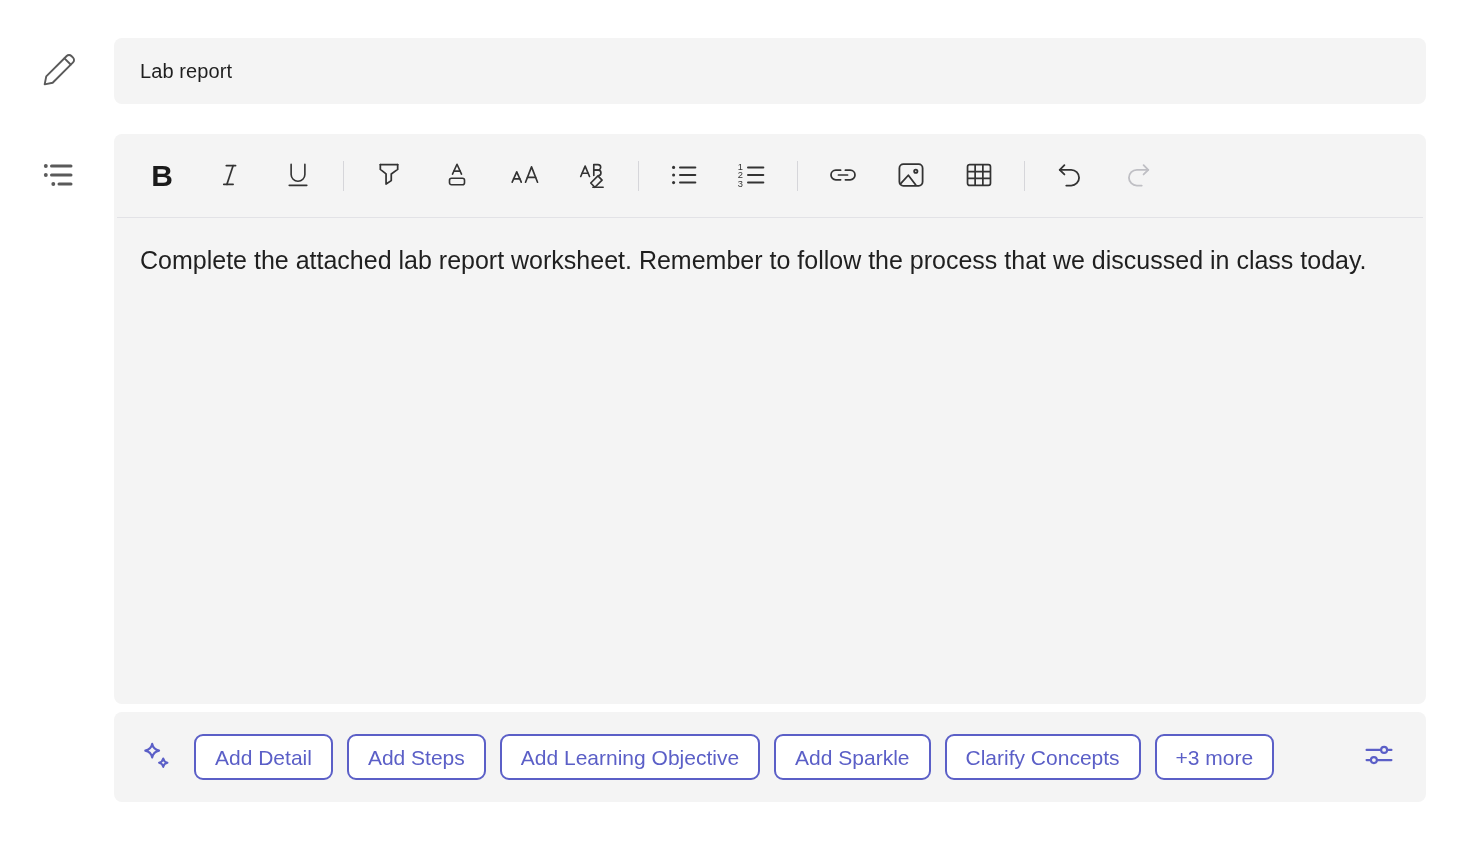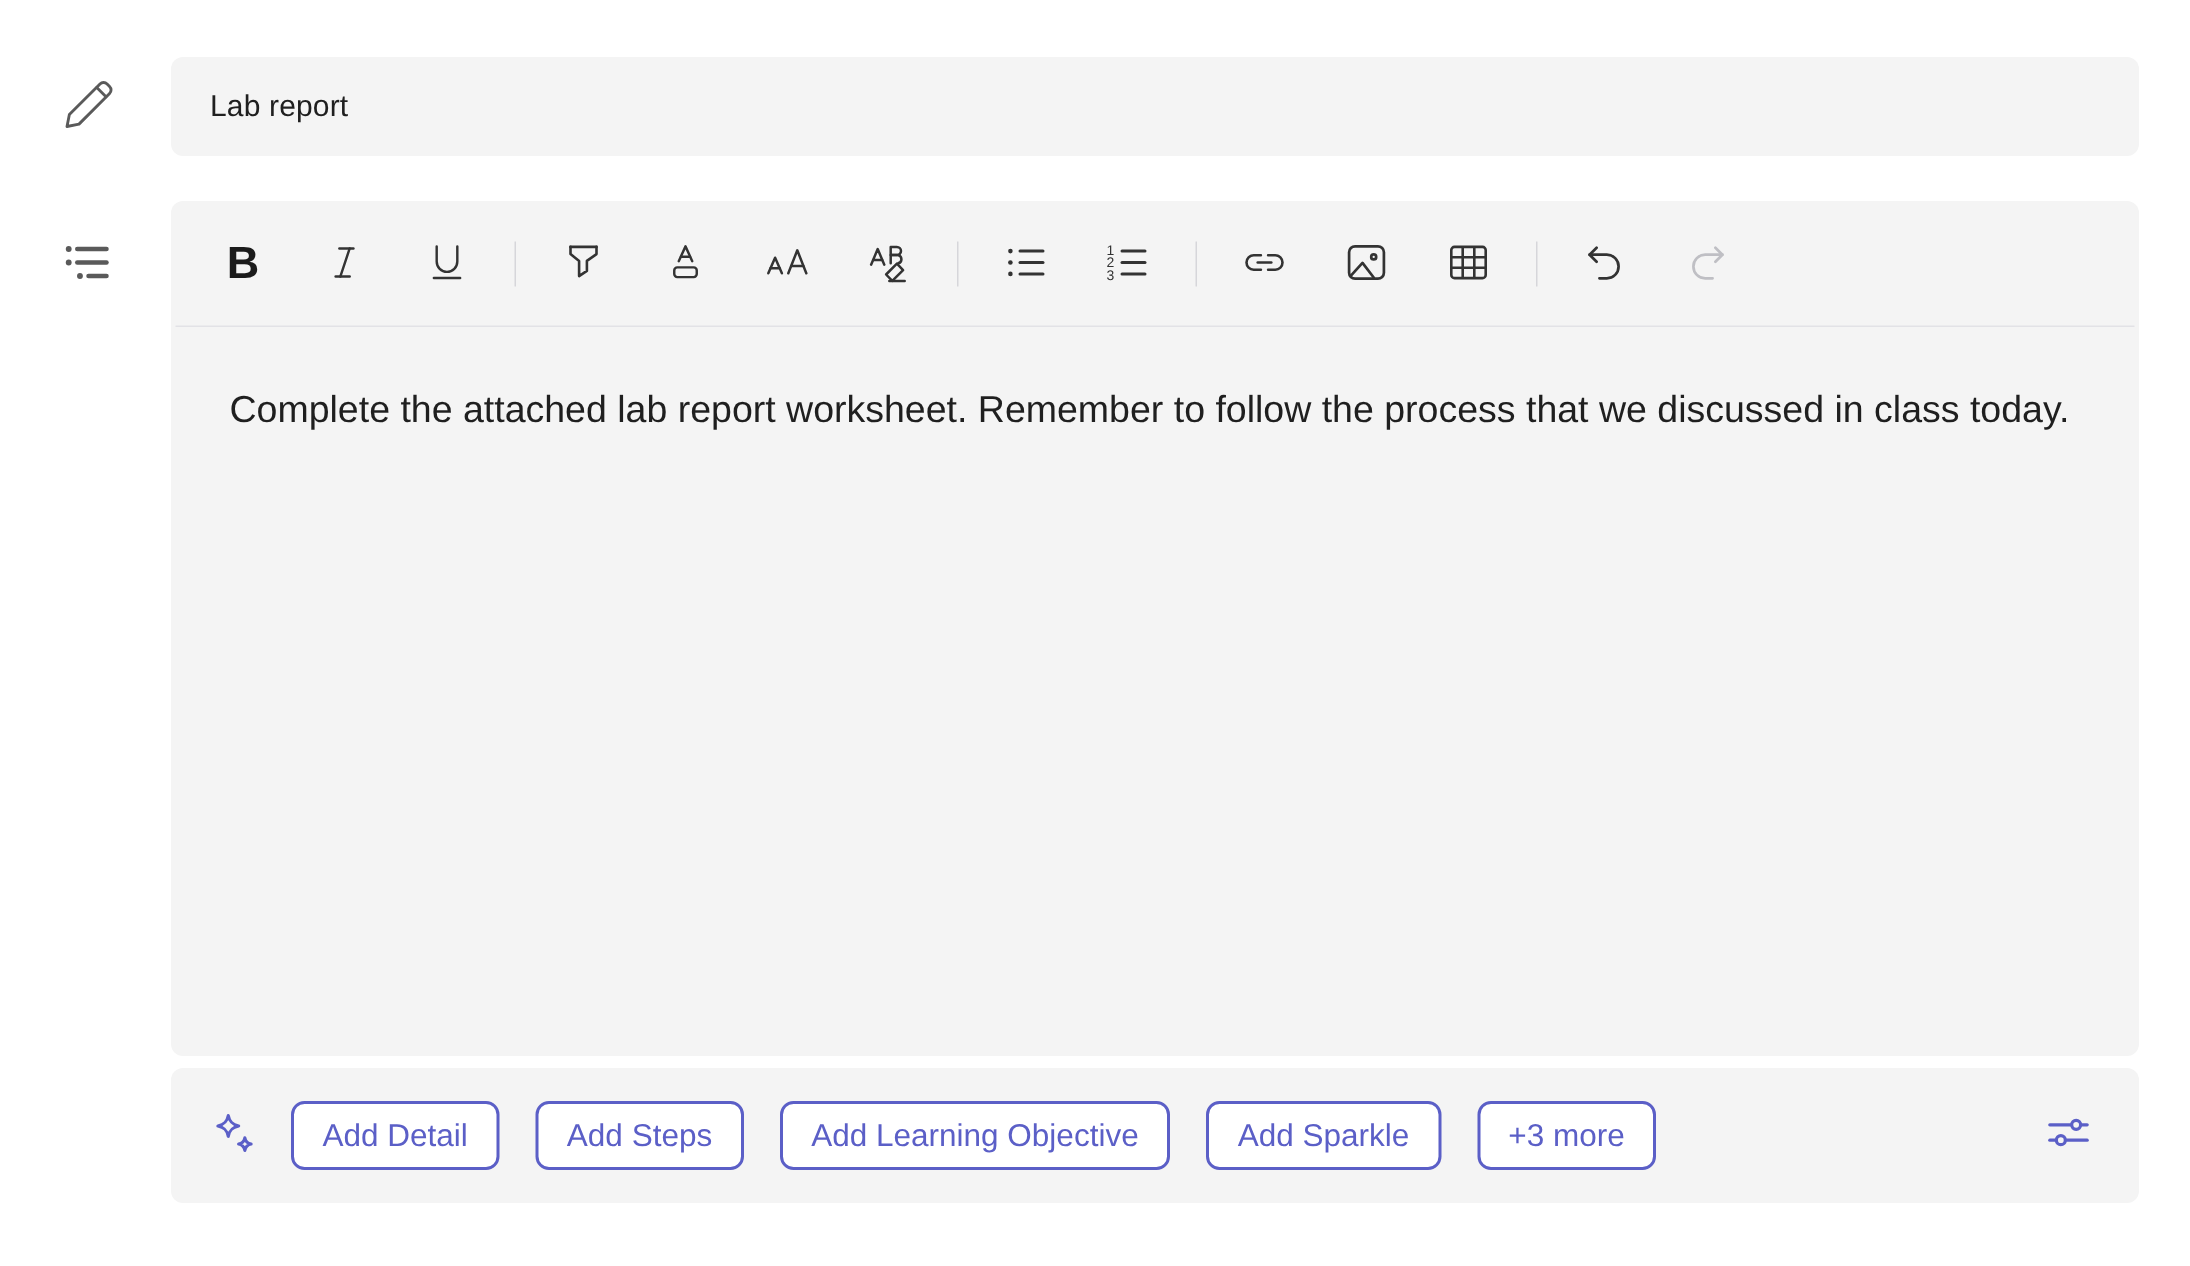--- a/index.html
+++ b/index.html
@@ -123,21 +123,21 @@
 
   .body-area {
     padding: 22px 26px 0 26px;
   }
   .body-text {
     font-size: 25px;
     line-height: 41px;
     color: #1f1f1f;
     max-width: 1232px;
     white-space: pre-wrap;
-    margin: 13px;
+    margin: 0;
   }
 
   
   .suggest-bar {
     position: absolute;
     left: 114px;
     top: 712px;
     width: 1312px;
     height: 90px;
     background: #f4f4f4;
@@ -154,21 +154,21 @@
     color: #5b5fc7;
     display: flex;
     align-items: center;
     justify-content: center;
     margin-right: 20px;
   }
   .chips {
     display: flex;
     align-items: flex-start;
     flex: 1 1 auto;
-    gap: 24px;
+    gap: 14px;
   }
   .chip {
     border: 2px solid #5b5fc7;
     color: #5b5fc7;
     background: #ffffff;
     border-radius: 9px;
     height: 46px;
     padding: 0 19px;
     font-size: 21px;
     line-height: 1;
@@ -388,20 +388,21 @@
         <path d="M8.6 2.6c.6 3 1.9 4.3 4.9 4.9-3 .6-4.3 1.9-4.9 4.9-.6-3-1.9-4.3-4.9-4.9 3-.6 4.3-1.9 4.9-4.9z"></path>
         <path d="M16.4 13.1c.35 1.8 1.15 2.6 2.95 2.95-1.8.35-2.6 1.15-2.95 2.95-.35-1.8-1.15-2.6-2.95-2.95 1.8-.35 2.6-1.15 2.95-2.95z"></path>
       </svg>
     </div>
 
     <div class="chips">
       <button class="chip">Add Detail</button>
       <button class="chip">Add Steps</button>
       <button class="chip">Add Learning Objective</button>
       <button class="chip">Add Sparkle</button>
+      <button class="chip">Clarify Concepts</button>
       <button class="chip">+3 more</button>
     </div>
 
     <div class="settings-btn">
       <span>
         <svg width="34" height="34" viewBox="0 0 24 24" fill="none" stroke="currentColor" stroke-width="1.5" stroke-linecap="round">
           <line x1="3.2" y1="8.4" x2="13.2" y2="8.4"></line>
           <circle cx="15.6" cy="8.4" r="2.1"></circle>
           <line x1="18.1" y1="8.4" x2="20.8" y2="8.4"></line>
           <line x1="3.2" y1="15.6" x2="5.9" y2="15.6"></line>

